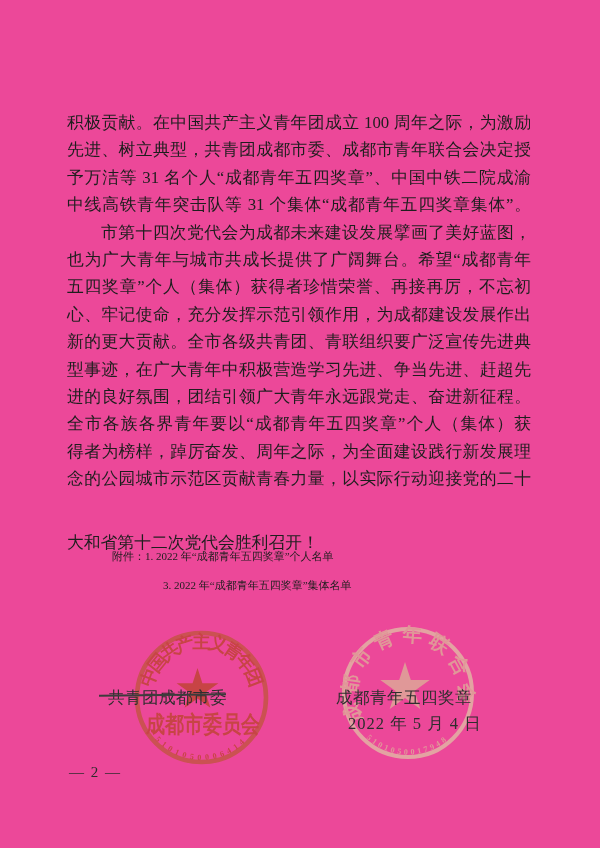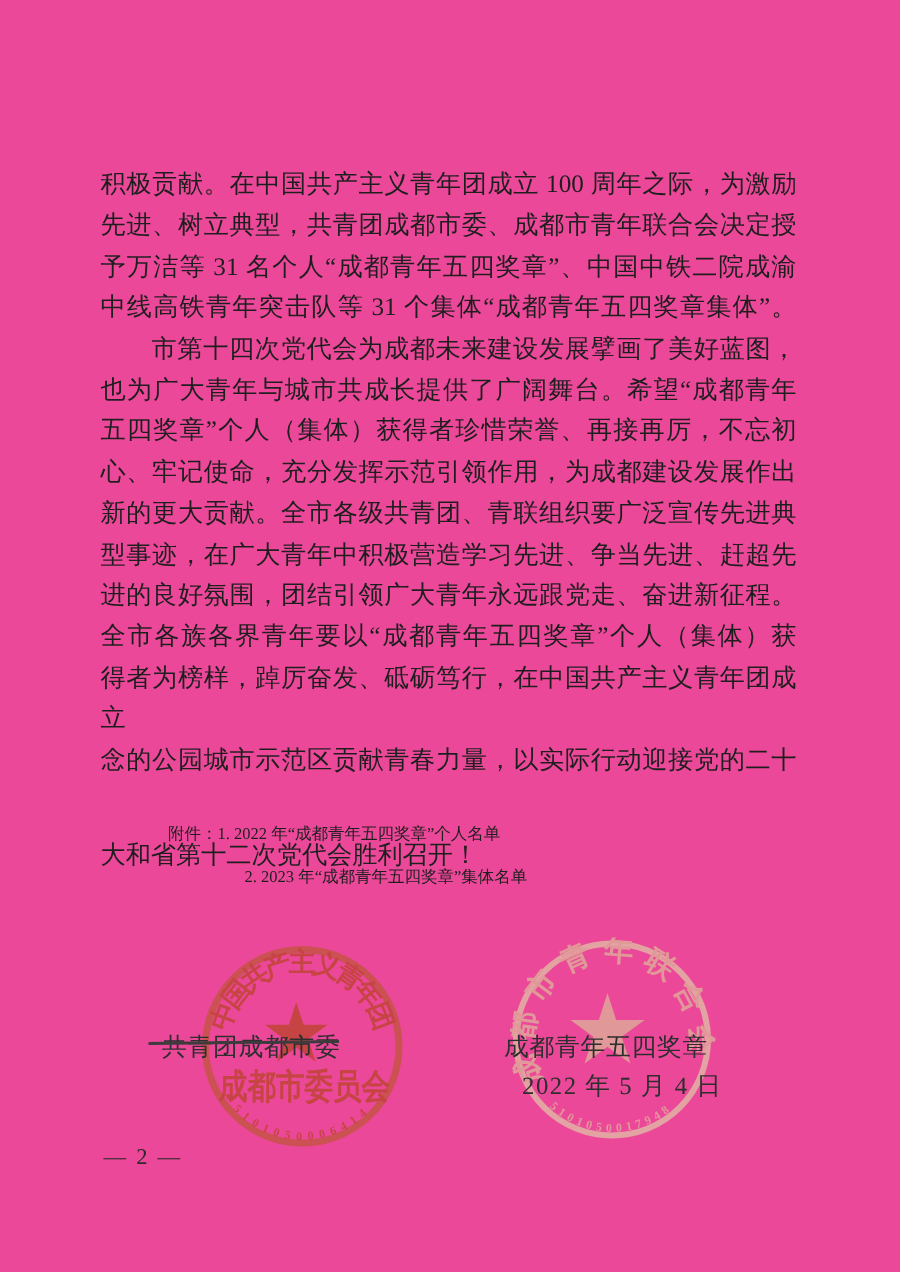--- a/index.html
+++ b/index.html
@@ -46,28 +46,28 @@
     <div class="line">予万洁等 31 名个人“成都青年五四奖章”、中国中铁二院成渝</div>
     <div class="line">中线高铁青年突击队等 31 个集体“成都青年五四奖章集体”。</div>
     <div class="line indent">市第十四次党代会为成都未来建设发展擘画了美好蓝图，</div>
     <div class="line">也为广大青年与城市共成长提供了广阔舞台。希望“成都青年</div>
     <div class="line">五四奖章”个人（集体）获得者珍惜荣誉、再接再厉，不忘初</div>
     <div class="line">心、牢记使命，充分发挥示范引领作用，为成都建设发展作出</div>
     <div class="line">新的更大贡献。全市各级共青团、青联组织要广泛宣传先进典</div>
     <div class="line">型事迹，在广大青年中积极营造学习先进、争当先进、赶超先</div>
     <div class="line">进的良好氛围，团结引领广大青年永远跟党走、奋进新征程。</div>
     <div class="line">全市各族各界青年要以“成都青年五四奖章”个人（集体）获</div>
-    <div class="line">得者为榜样，踔厉奋发、砥砺笃行，在中国共产主义青年团成立</div>
+    <div class="line">得者为榜样，踔厉奋发、周年之际，为全面建设践行新发展理</div>
     <div class="line">念的公园城市示范区贡献青春力量，以实际行动迎接党的二十</div>
     <div class="line short">大和省第十二次党代会胜利召开！</div>
   </div>
 
   <div class="attachments">
     <div class="att-line">附件：1. 2022 年“成都青年五四奖章”个人名单</div>
-    <div class="att-line att-line-2">2. 2023 年“成都青年五四奖章”集体名单</div>
+    <div class="att-line att-line-2">3. 2022 年“成都青年五四奖章”集体名单</div>
   </div>
 
   <svg id="seal-left" class="seal seal-left" viewBox="0 0 139 139">
     <circle cx="69.5" cy="69.5" r="64.5" fill="none" stroke-width="4.6" stroke="#c9524d"></circle>
     <polygon points="65.5,40 60.6,55.2 44.6,55.2 57.5,64.6 52.6,79.8 65.5,70.4 78.4,79.8 73.5,64.6 86.4,55.2 70.4,55.2" fill="#c5443f"></polygon>
     <text x="71" y="104" text-anchor="middle" font-size="23" font-weight="900" textLength="114" lengthAdjust="spacingAndGlyphs" fill="#c5443f">成都市委员会</text>
   <text transform="translate(17.2 49.4) rotate(-69.0)" text-anchor="middle" dominant-baseline="central" font-size="18" fill="#c5443f" font-weight="700">中</text>
       <text transform="translate(25.5 34.8) rotate(-51.8)" text-anchor="middle" dominant-baseline="central" font-size="18" fill="#c5443f" font-weight="700">国</text>
       <text transform="translate(37.8 23.3) rotate(-34.5)" text-anchor="middle" dominant-baseline="central" font-size="18" fill="#c5443f" font-weight="700">共</text>
       <text transform="translate(52.9 16.0) rotate(-17.3)" text-anchor="middle" dominant-baseline="central" font-size="18" fill="#c5443f" font-weight="700">产</text>

